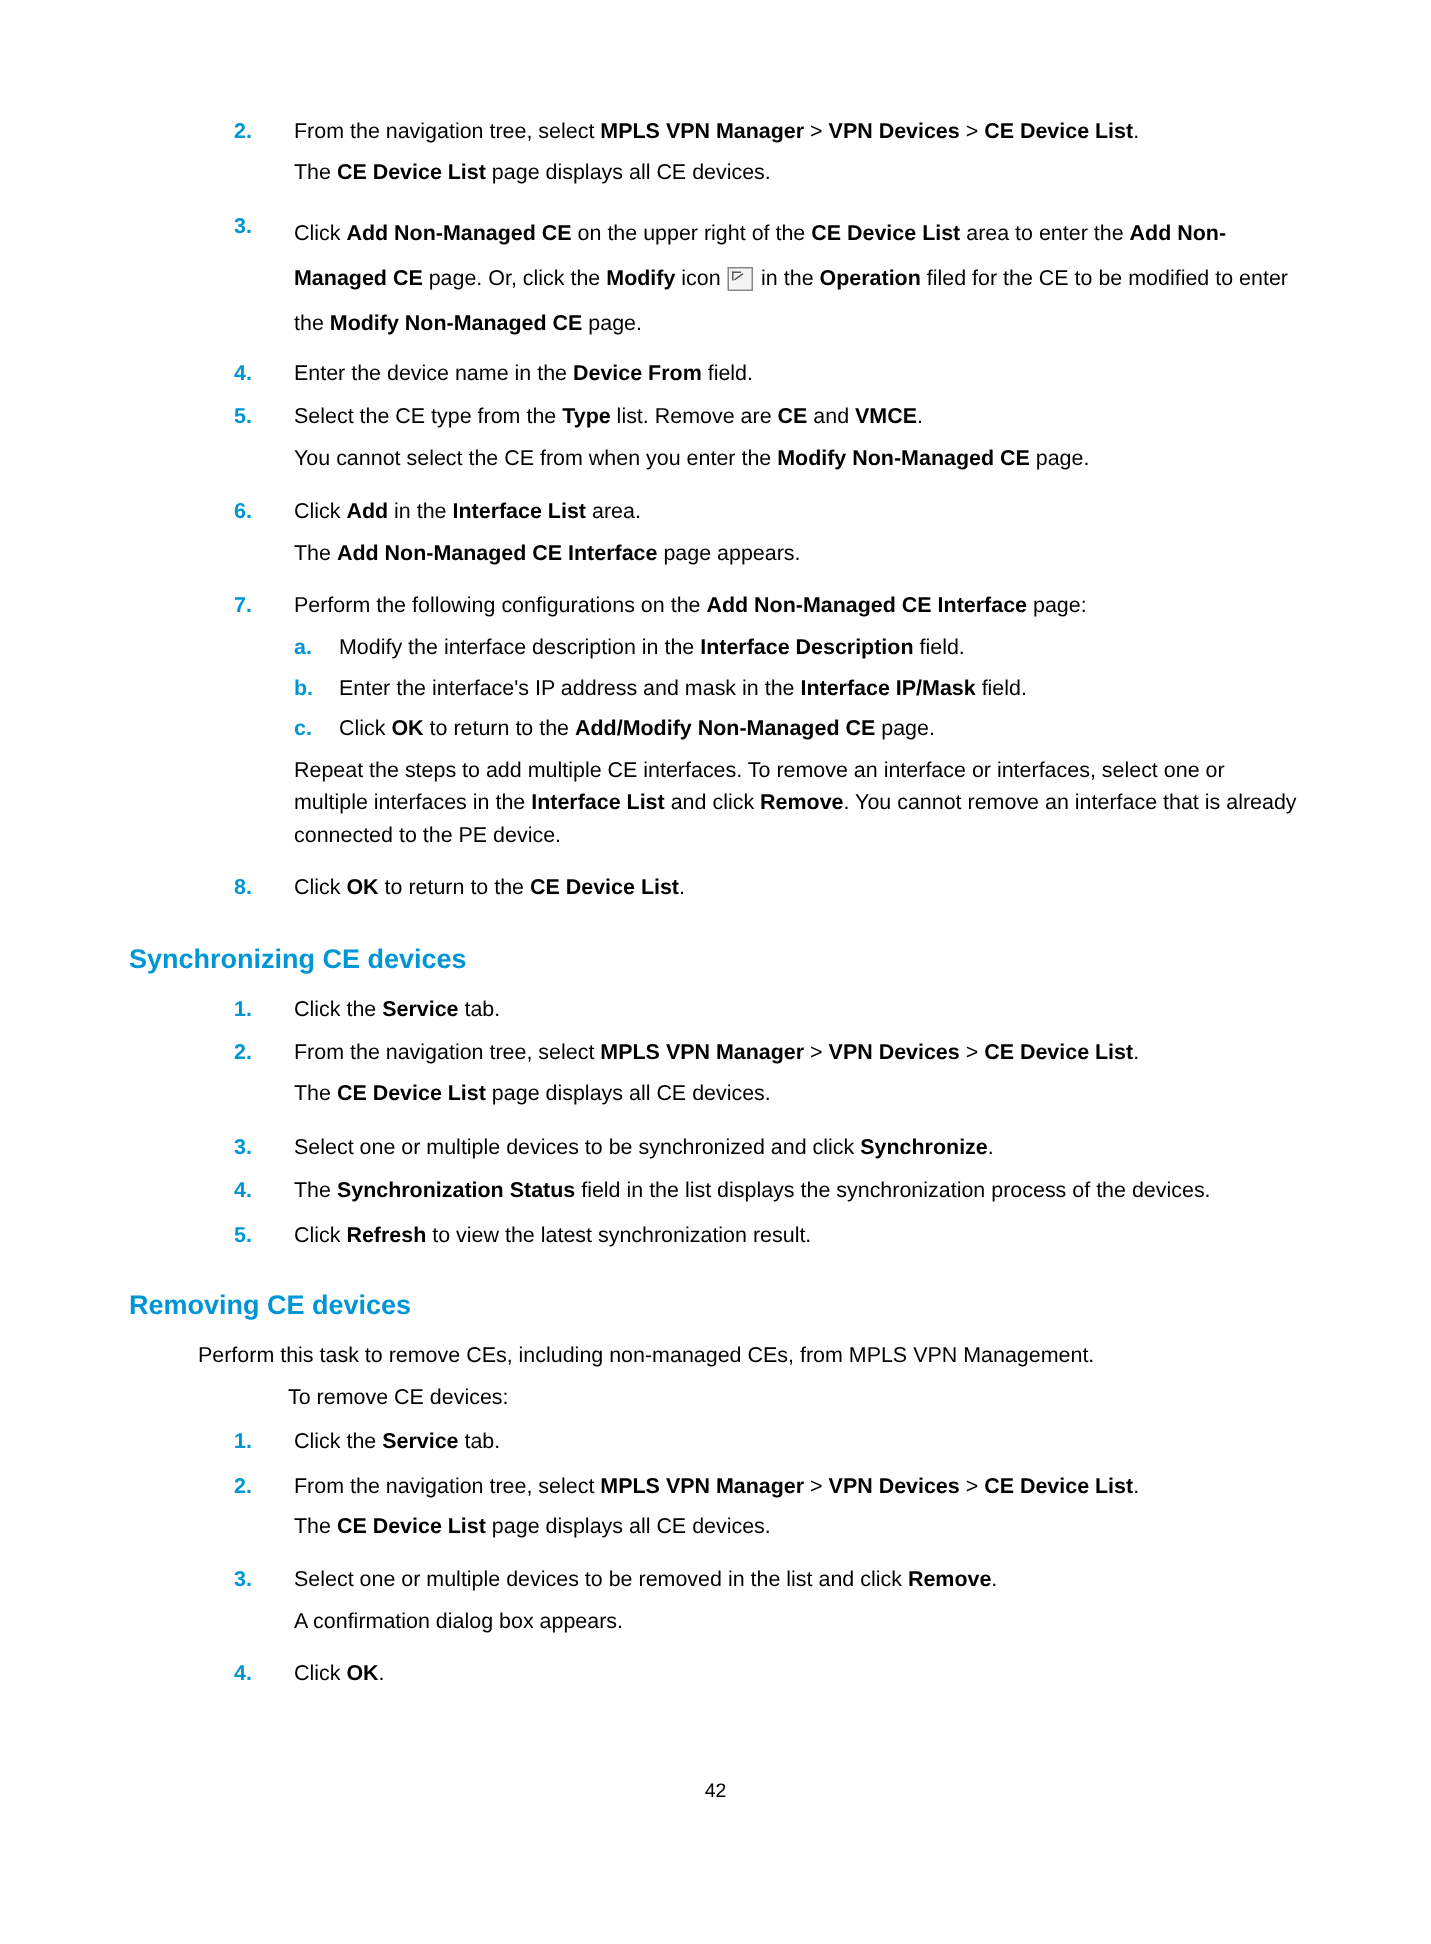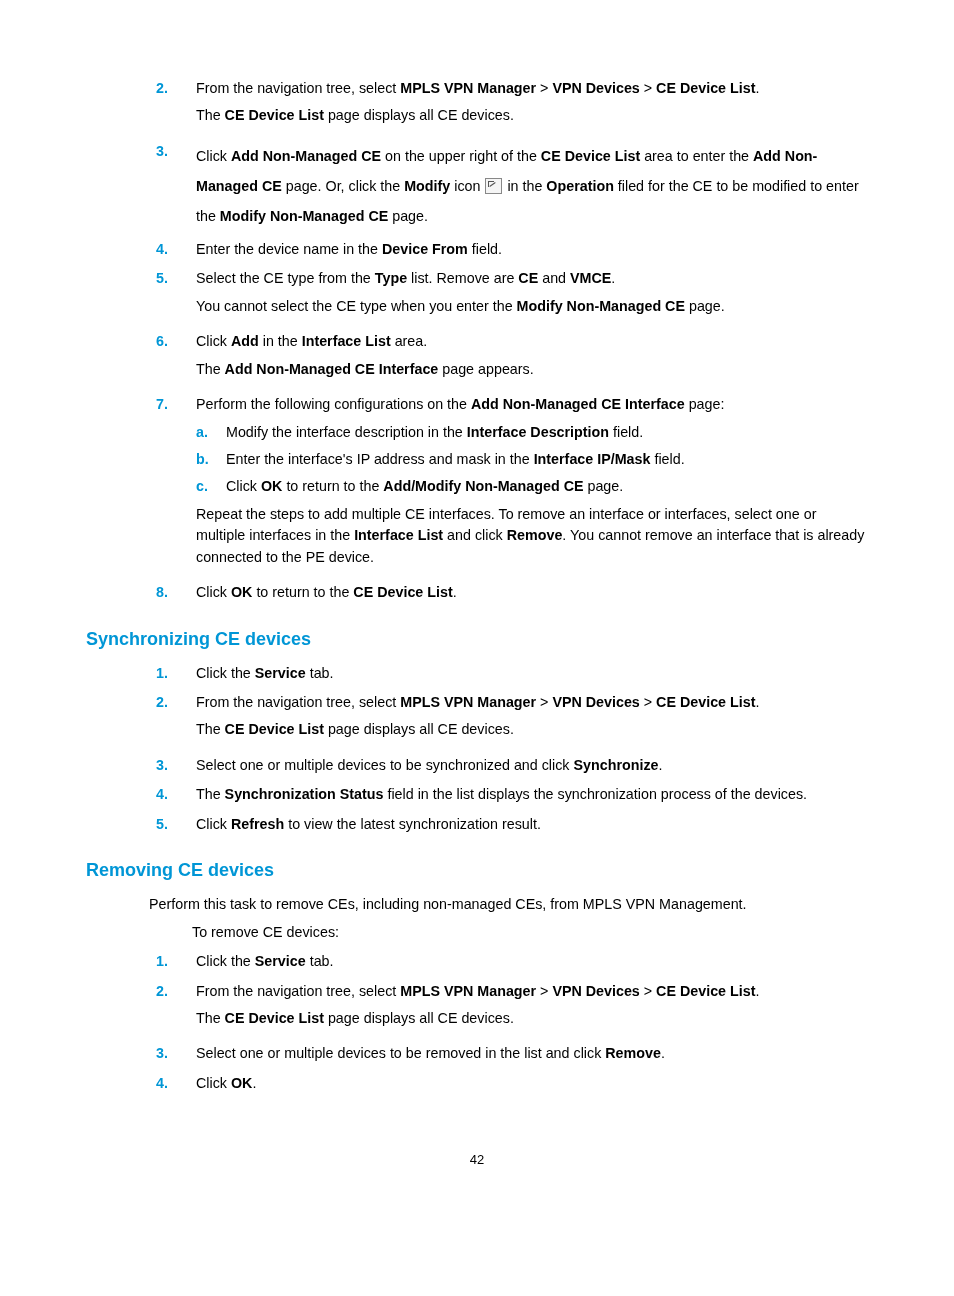--- a/index.html
+++ b/index.html
@@ -104,21 +104,21 @@
 
 <div class="ol-num">
   <div class="num">4.</div>
   <div class="body"><span>Enter the device name in the </span><b>Device From</b><span> field.</span></div>
 </div>
 
 <div class="ol-num">
   <div class="num">5.</div>
   <div class="body">
     <span>Select the CE type from the </span><b>Type</b><span> list. Remove are </span><b>CE</b><span> and </span><b>VMCE</b><span>.</span>
-    <div class="para"><span>You cannot select the CE type when you enter the </span><b>Modify Non-Managed CE</b><span> page.</span></div>
+    <div class="para"><span>You cannot select the CE from when you enter the </span><b>Modify Non-Managed CE</b><span> page.</span></div>
   </div>
 </div>
 
 <div class="ol-num">
   <div class="num">6.</div>
   <div class="body">
     <span>Click </span><b>Add</b><span> in the </span><b>Interface List</b><span> area.</span>
     <div class="para"><span>The </span><b>Add Non-Managed CE Interface</b><span> page appears.</span></div>
   </div>
 </div>
@@ -173,40 +173,41 @@
   <div class="body"><span>The </span><b>Synchronization Status</b><span> field in the list displays the synchronization process of the devices.</span></div>
 </div>
 
 <div class="ol-num">
   <div class="num">5.</div>
   <div class="body"><span>Click </span><b>Refresh</b><span> to view the latest synchronization result.</span></div>
 </div>
 
 <div class="h3">Removing CE devices</div>
 
-<div class="para" style="margin-left:63px;">Perform this task to remove CEs, including non-managed CEs, from MPLS VPN Management.</div>
+<div class="para" style="margin-left:46px;">Perform this task to remove CEs, including non-managed CEs, from MPLS VPN Management.</div>
 <div class="para" style="margin-left:106px;">To remove CE devices:</div>
 
 <div class="ol-num">
   <div class="num">1.</div>
   <div class="body"><span>Click the </span><b>Service</b><span> tab.</span></div>
 </div>
 
 <div class="ol-num">
   <div class="num">2.</div>
   <div class="body">
     <span>From the navigation tree, select </span><b>MPLS VPN Manager</b><span> &gt; </span><b>VPN Devices</b><span> &gt; </span><b>CE Device List</b><span>.</span>
     <div class="para"><span>The </span><b>CE Device List</b><span> page displays all CE devices.</span></div>
   </div>
 </div>
 
 <div class="ol-num">
   <div class="num">3.</div>
   <div class="body">
     <span>Select one or multiple devices to be removed in the list and click </span><b>Remove</b><span>.</span>
+    <div class="para"><span>A confirmation dialog box appears.</span></div>
   </div>
 </div>
 
 <div class="ol-num">
   <div class="num">4.</div>
   <div class="body"><span>Click </span><b>OK</b><span>.</span></div>
 </div>
 
 <div class="page-num">42</div>
 

